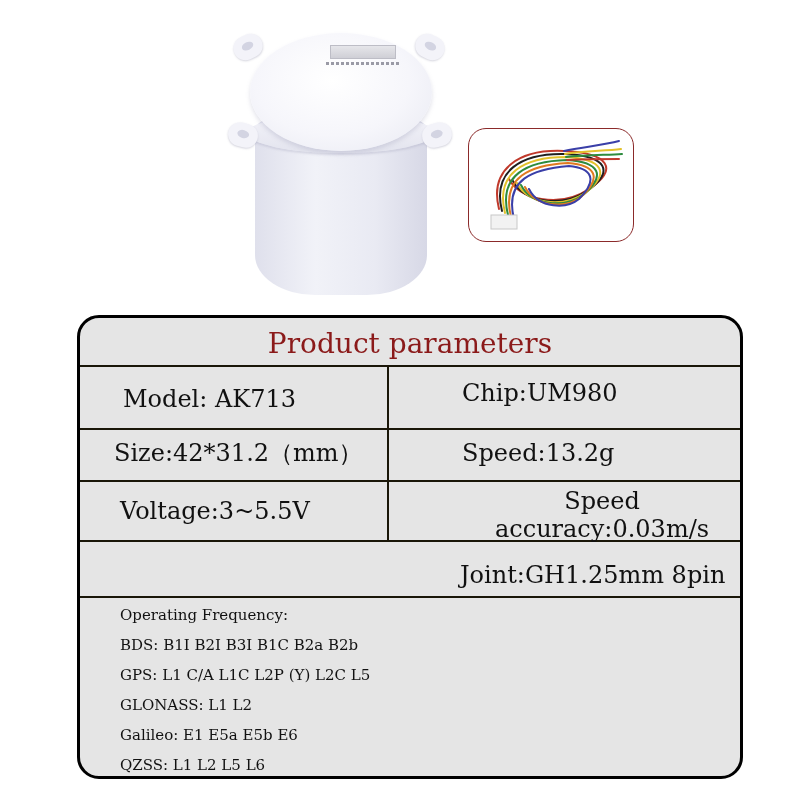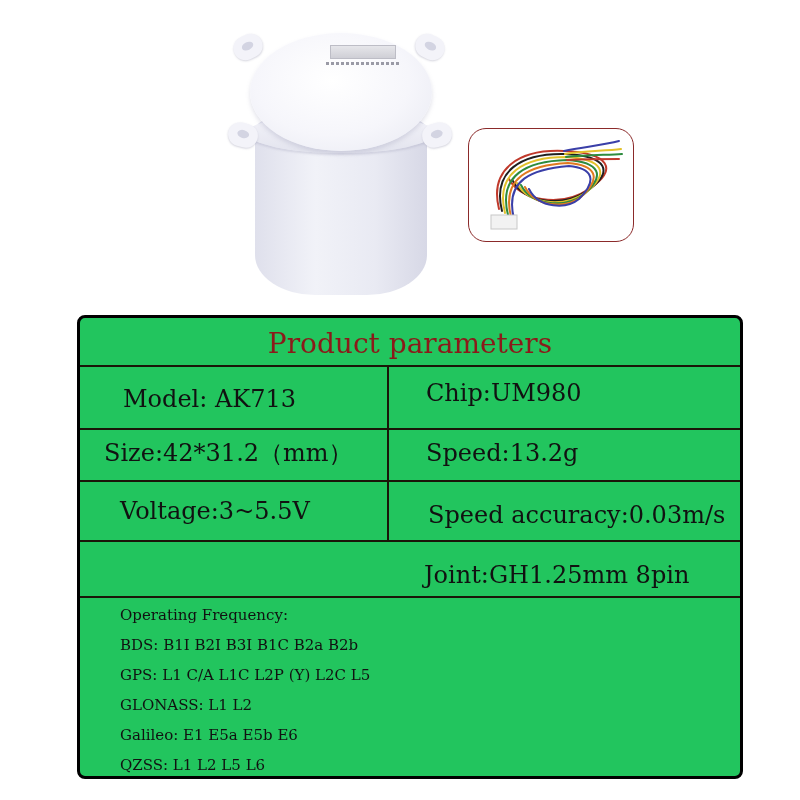--- a/index.html
+++ b/index.html
@@ -52,47 +52,47 @@
     
     .inset {
       position: absolute; left: 468px; top: 128px; width: 166px; height: 114px;
       border: 1.5px solid #8b2a2a; border-radius: 18px; background: #fff;
     }
     .inset svg { position: absolute; left: 0; top: 0; }
 
     
     .params {
       position: absolute; left: 77px; top: 315px; width: 666px; height: 464px;
-      border: 3px solid #000; border-radius: 8px; overflow: hidden; background: #22c55e;
+      border: 3px solid #000; border-radius: 22px; overflow: hidden; background: #e5e5e5;
     }
     .params-title {
       position: absolute; left: 0; top: 0; width: 100%; height: 49px;
       border-bottom: 2.5px solid #1a1608;
       text-align: center; color: #8b1a1a; font-size: 28px; line-height: 52px;
     }
     .row {
       position: absolute; left: 0; width: 100%; border-bottom: 2.5px solid #1a1608;
     }
     .row .cell {
       position: absolute; top: 0; height: 100%; font-size: 24px;
       display: flex; align-items: center;
     }
     .row .cell.left { left: 0; width: 309px; border-right: 2.5px solid #1a1608; }
-    .row .cell.right { left: 309px; right: 0; }
+    .row .cell.right { left: 309px; right: 0; padding-left: 36px; }
     .r1 { top: 49px; height: 63px; }
     .r2 { top: 112px; height: 52px; }
     .r3 { top: 164px; height: 60px; }
     .r4 { top: 224px; height: 56px; }
 
     .r1 .left span { margin-left: 43px; margin-top: 2px; }
     .r1 .right span { margin-left: 37px; margin-top: -9px; }
-    .r2 .left span { margin-left: 24px; margin-top: -4px; }
+    .r2 .left span { margin-left: 34px; margin-top: -4px; }
     .r2 .right span { margin-left: 37px; margin-top: -4px; }
     .r3 .left span { margin-left: 40px; margin-top: 0; }
-    .r3 .right span { margin-left: 39px; margin-top: 8px; }
+    .r3 .right span { margin-left: 39px; margin-top: 8px; text-align: center; }
     .r4 .left span { margin-left: 42px; margin-top: 0; }
     .r4 .right span { margin-left: 35px; margin-top: 12px; }
 
     .freq {
       position: absolute; left: 40px; top: 282px; right: 10px;
       font-size: 15px; line-height: 30px;
     }
     .freq div { white-space: nowrap; }
   </style>
 </head>

